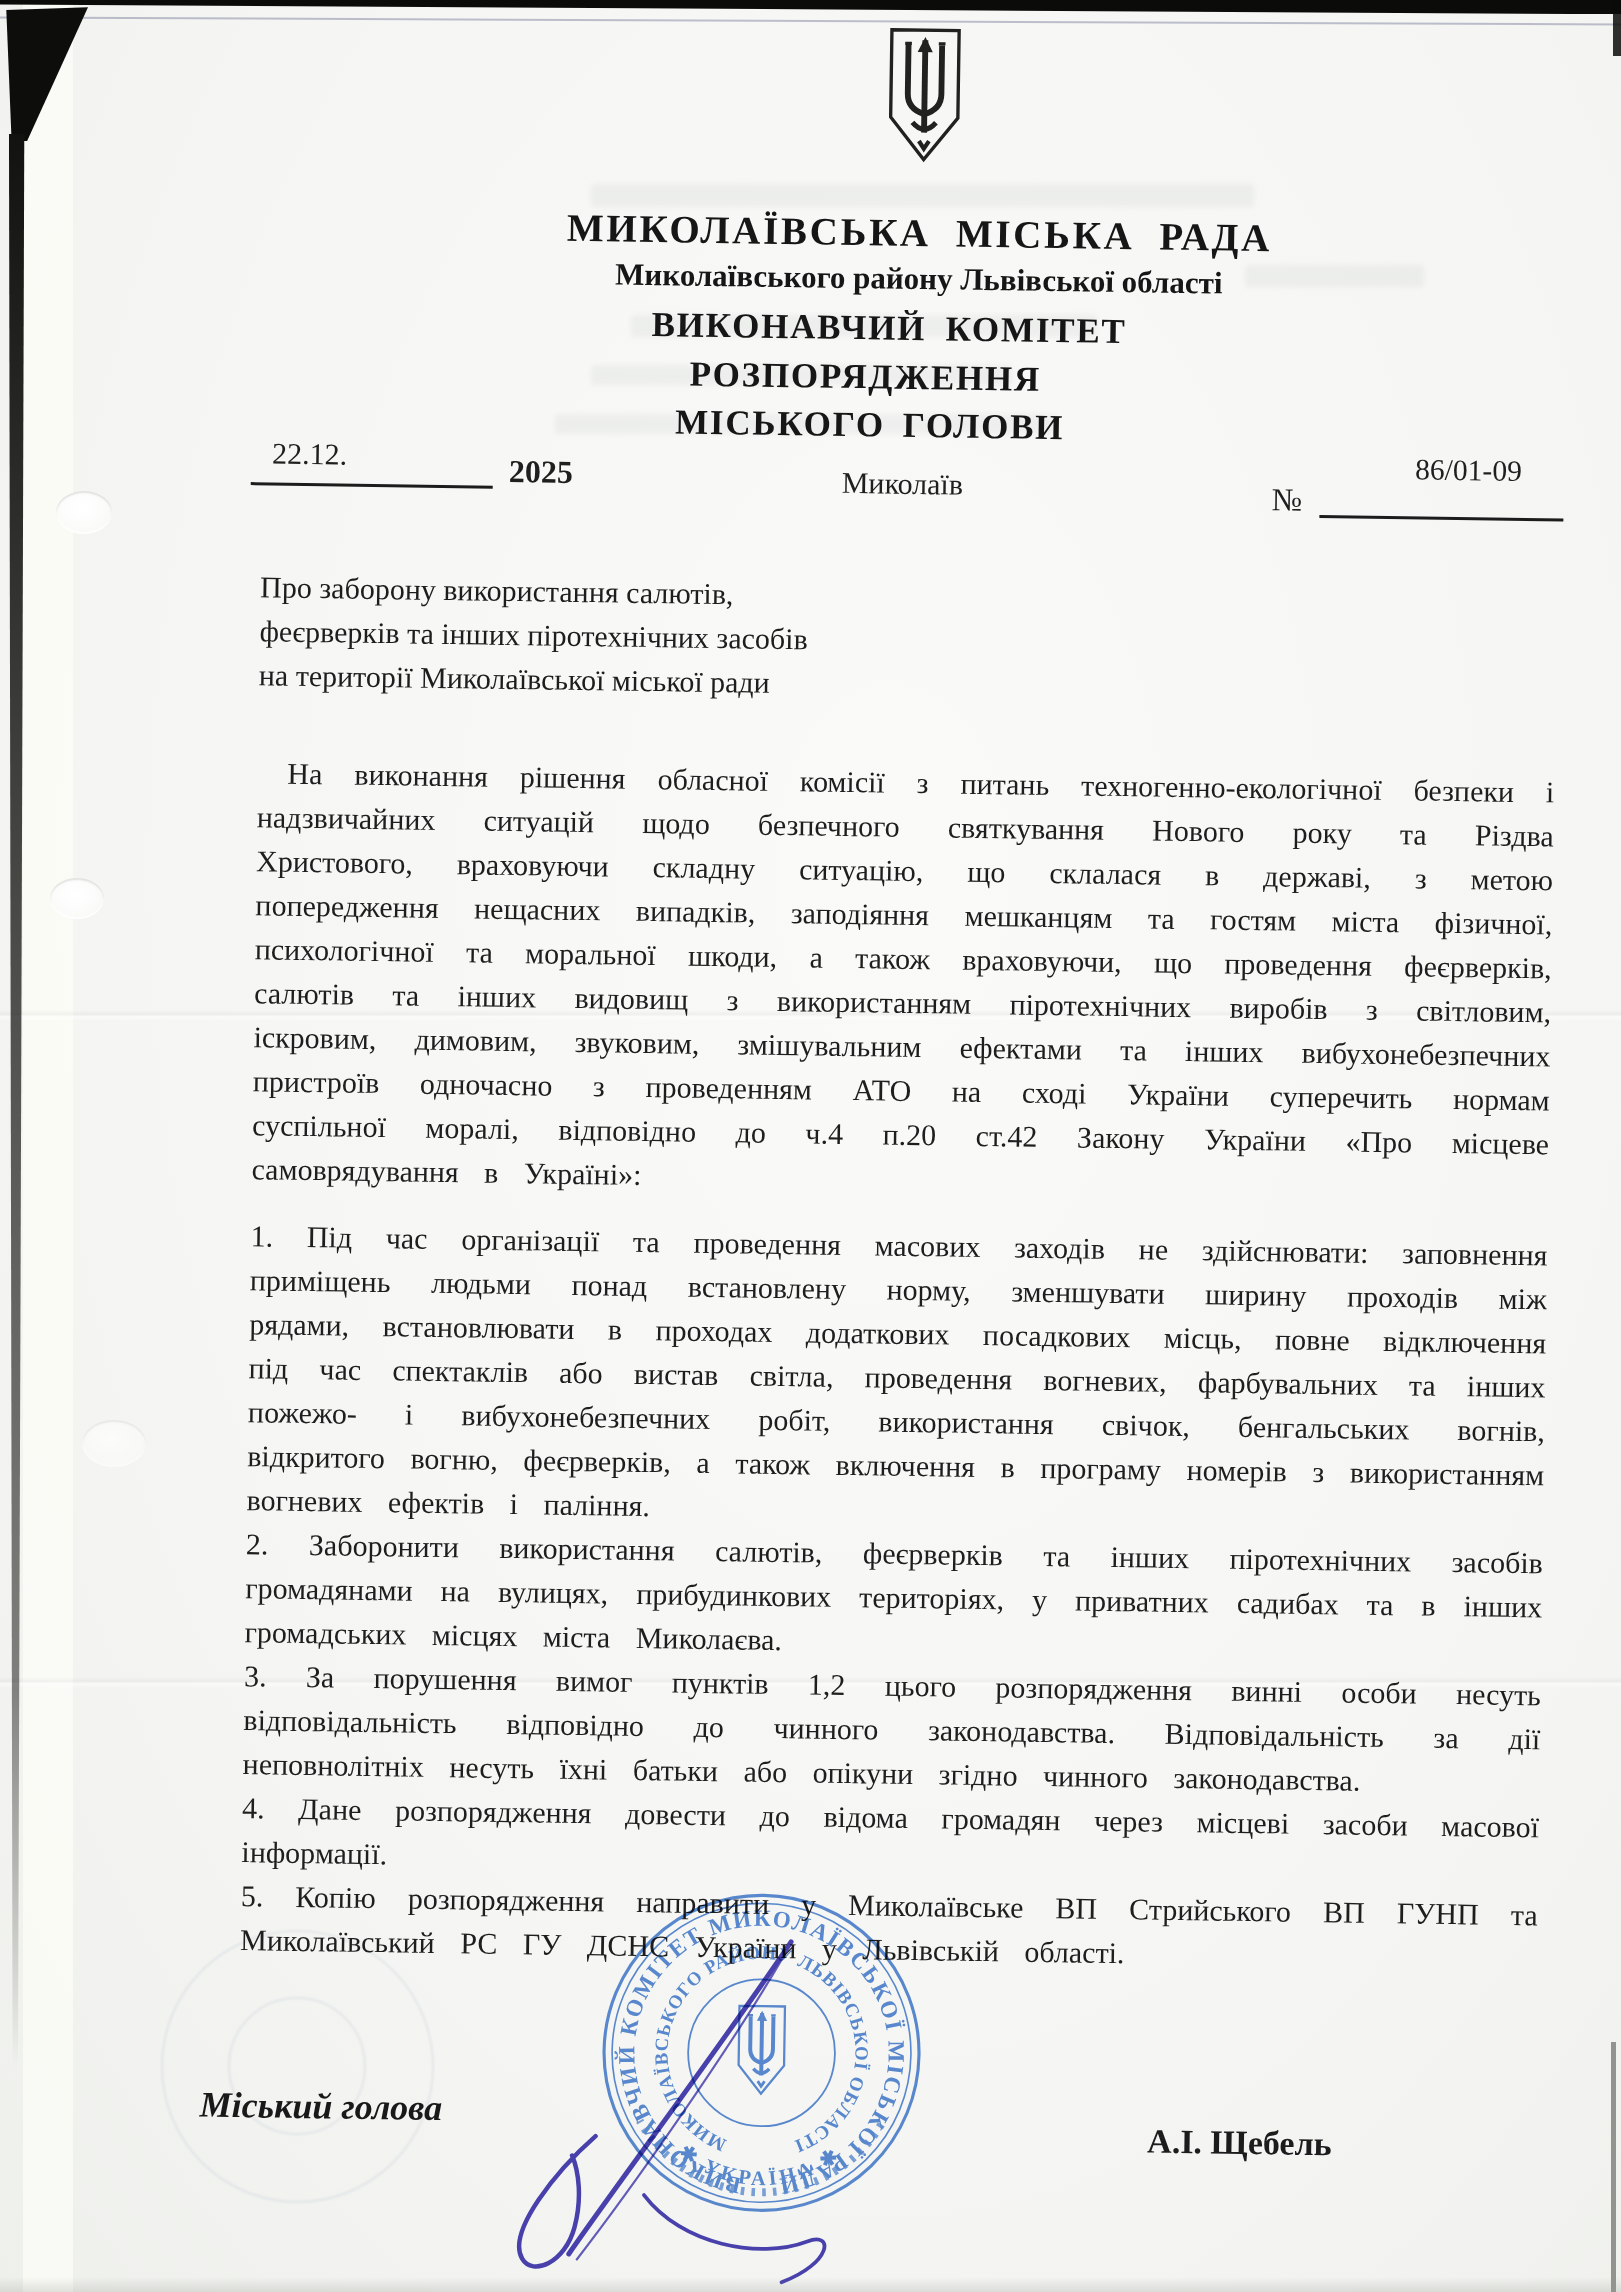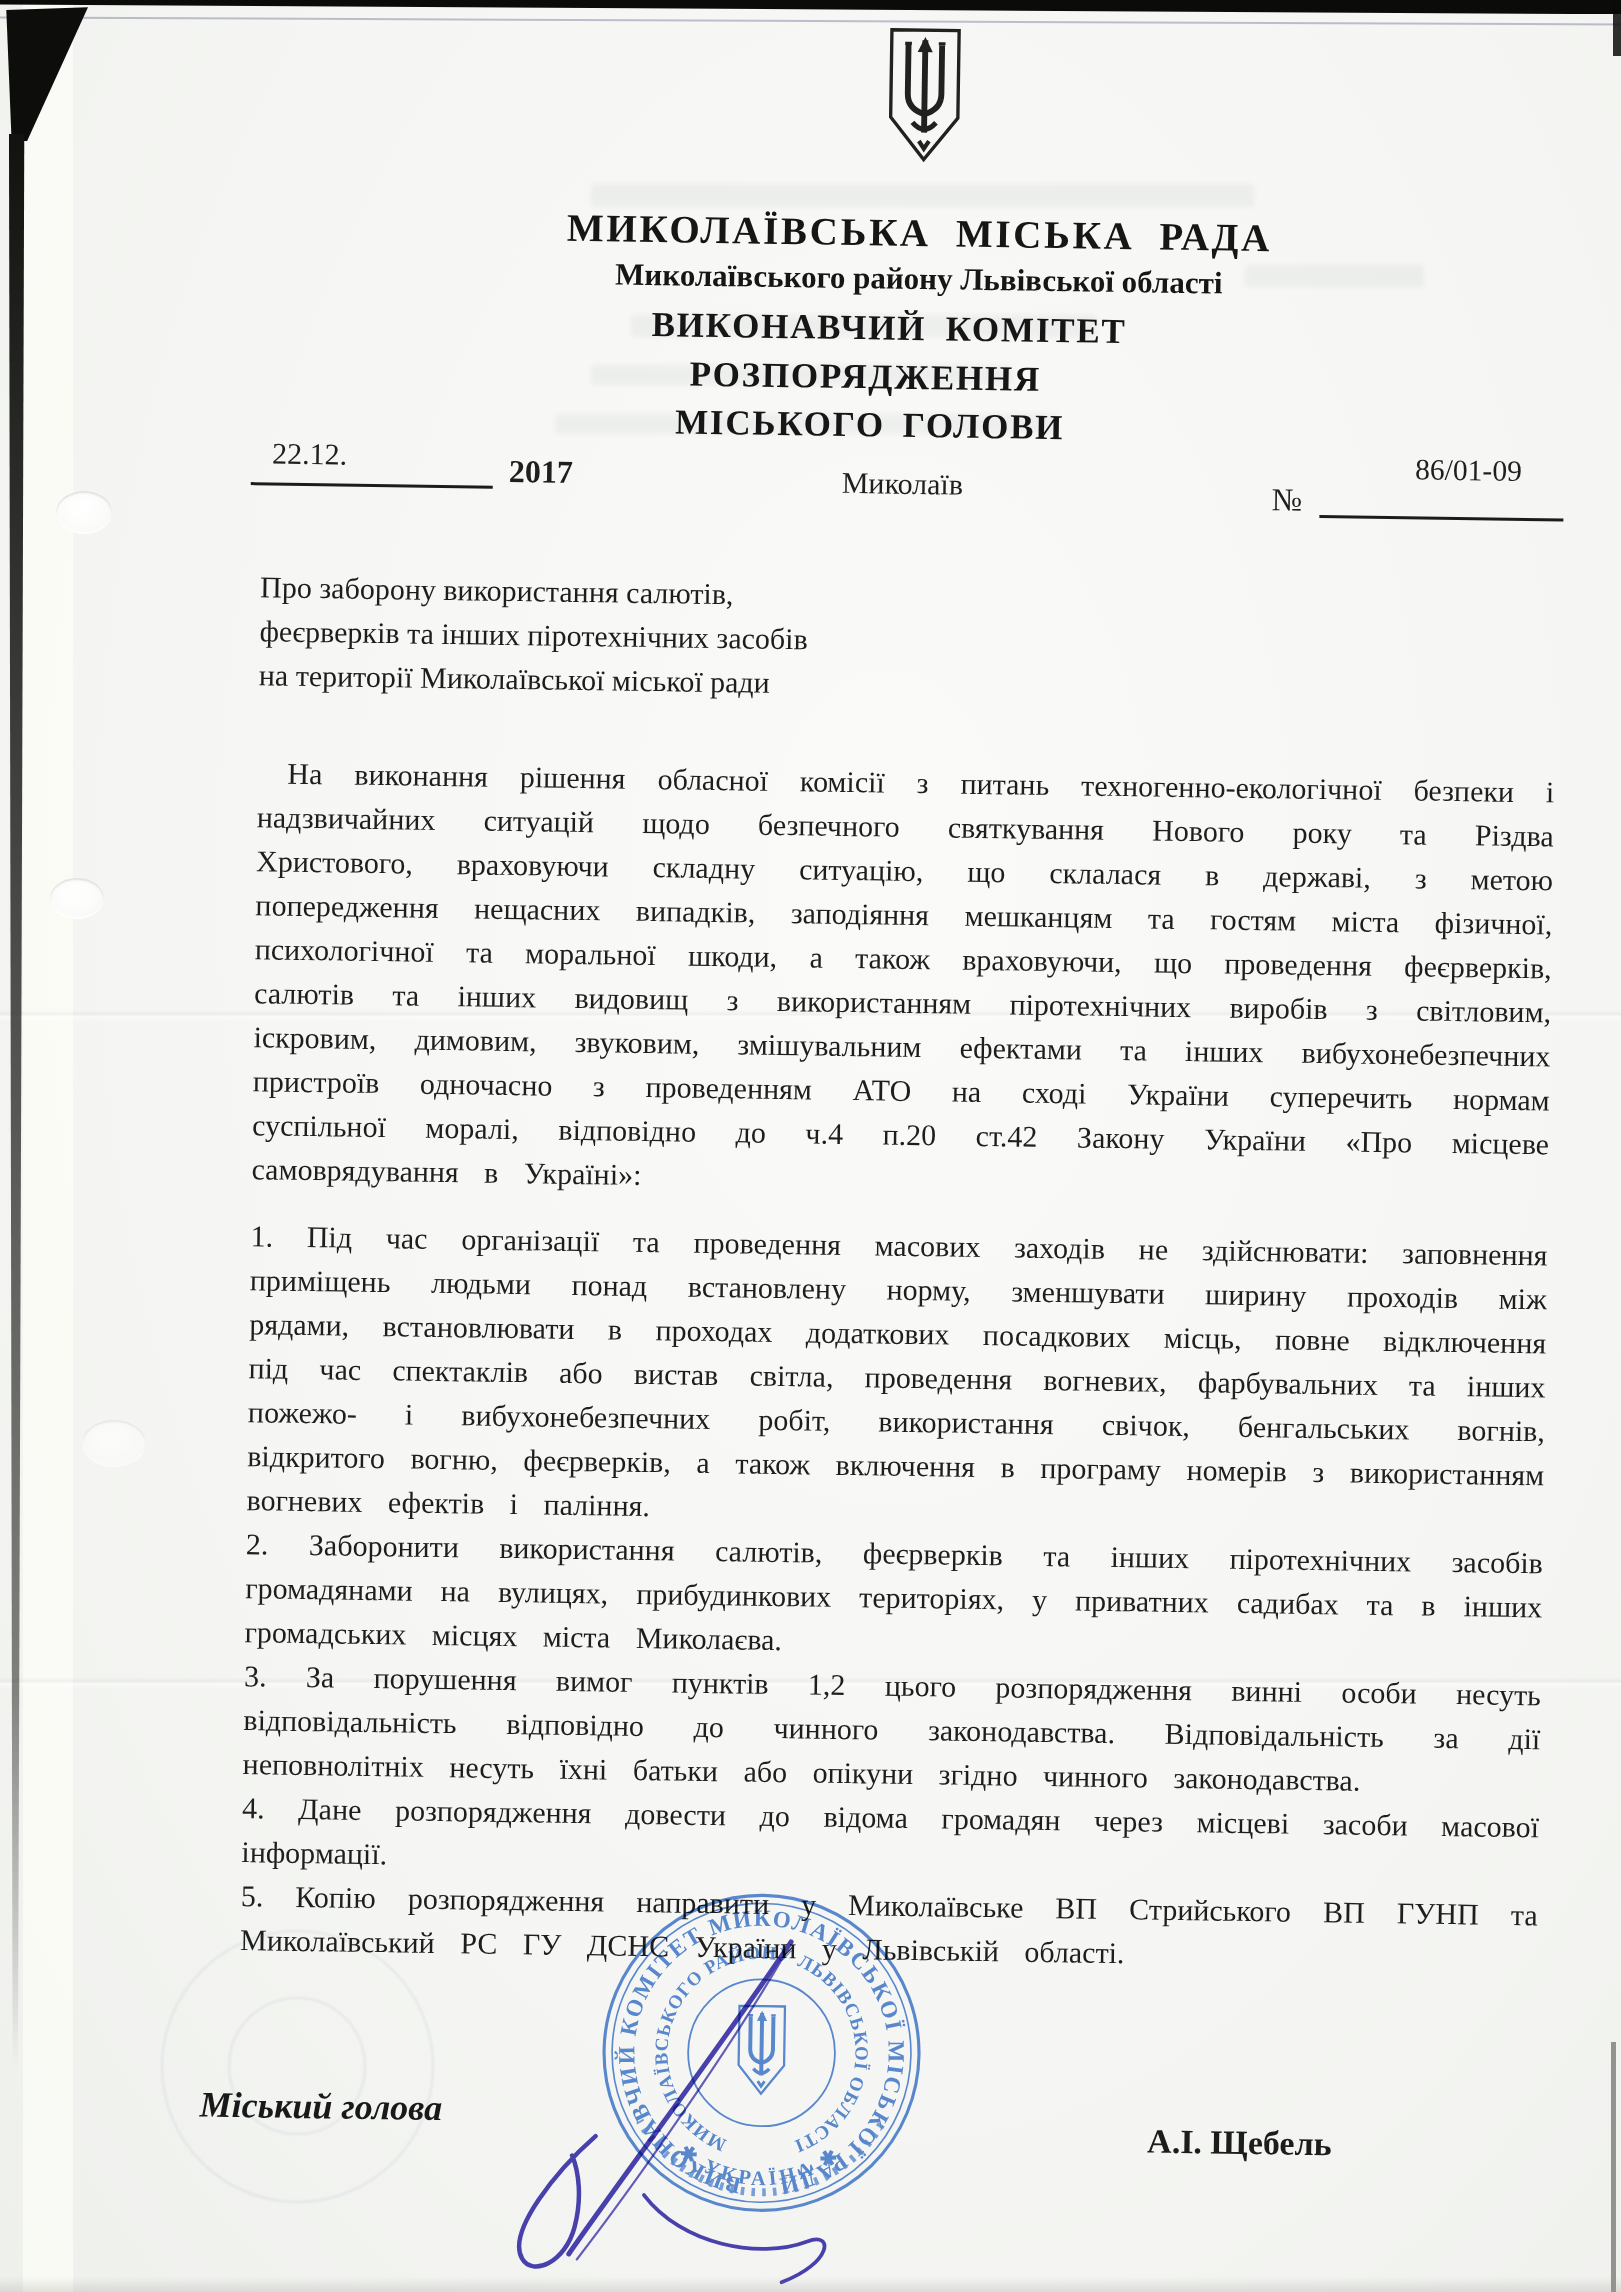--- a/index.html
+++ b/index.html
@@ -94,21 +94,21 @@
   <div class="abs hdr">
     <div class="l1">МИКОЛАЇВСЬКА МІСЬКА РАДА</div>
     <div class="l2">Миколаївського району Львівської області</div>
     <div class="l3">ВИКОНАВЧИЙ КОМІТЕТ</div>
     <div class="l4">РОЗПОРЯДЖЕННЯ</div>
     <div class="l5">МІСЬКОГО ГОЛОВИ</div>
   </div>
 
   <div class="abs rule" style="left:258px;top:492px;width:242px"></div>
   <div class="abs dt" style="left:279px;top:446px">22.12.</div>
-  <div class="abs dt" style="left:516px;top:459px;font-weight:bold;font-size:32px">2017</div>
+  <div class="abs dt" style="left:516px;top:459px;font-weight:bold;font-size:32px">2025</div>
   <div class="abs dt" style="left:849px;top:467px">Миколаїв</div>
   <div class="abs dt" style="left:1279px;top:476px;font-size:32px">№</div>
   <div class="abs rule" style="left:1327px;top:509px;width:244px"></div>
   <div class="abs dt" style="left:1422px;top:446px;font-size:29.6px">86/01-09</div>
 
   <div class="abs subject">
     <div>Про заборону використання салютів,</div>
     <div>феєрверків та інших піротехнічних засобів</div>
     <div>на території Миколаївської міської ради</div>
   </div>

